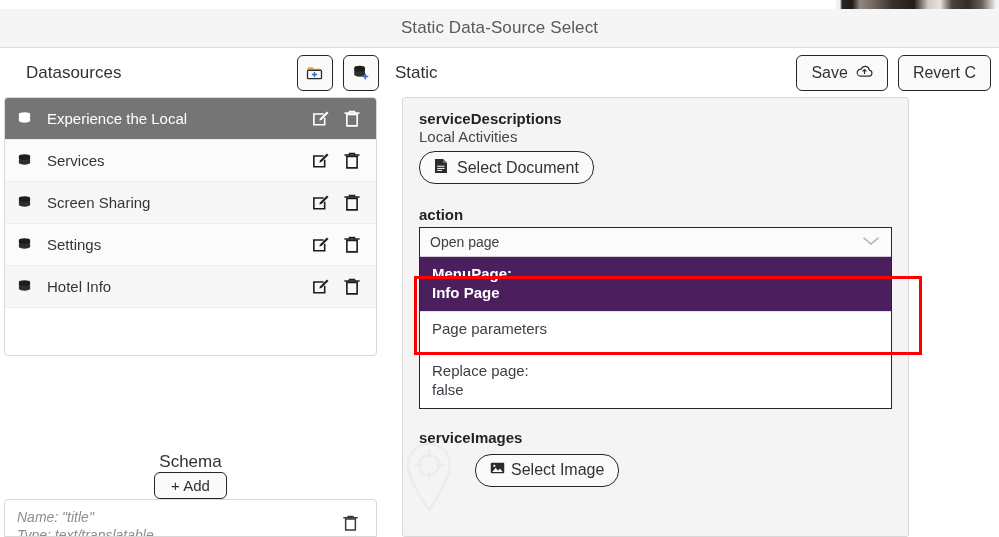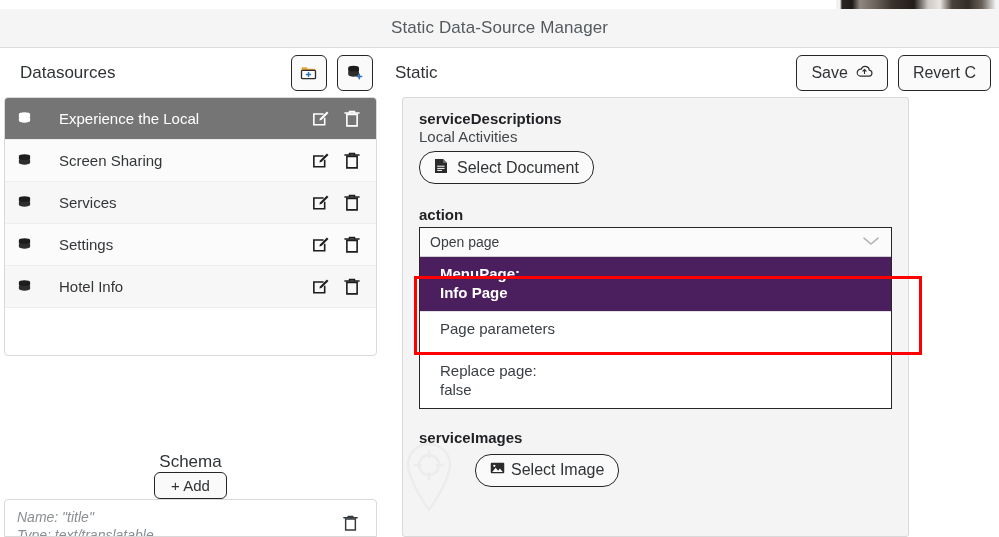--- a/index.html
+++ b/index.html
@@ -55,21 +55,21 @@
 
   
   .left-col {
     position: absolute;
     top: 0; left: 0;
     width: 381px; height: 489px;
     background: #ffffff;
   }
   .ds-header {
     position: absolute;
-    top: 0; left: 6px;
+    top: 0; left: 12px;
     width: 381px; height: 49px;
     display: flex;
     align-items: center;
     padding: 0 14px;
     background: #ffffff;
   }
   .ds-header .h-title {
     font-size: 17px;
     color: #303336;
     flex: 1;
@@ -108,21 +108,21 @@
   }
   .ds-row:nth-child(even) { background: #fbfbfb; }
   .ds-row.selected {
     background: #757575;
   }
   .ds-row .db-ico { width: 18px; display: flex; align-items: center; }
   .ds-row .ds-label {
     flex: 1;
     font-size: 15px;
     color: #333638;
-    margin-left: 24px;
+    margin-left: 12px;
     white-space: nowrap;
     overflow: hidden;
   }
   .ds-row.selected .ds-label { color: #ffffff; }
   .row-act {
     width: 28px; height: 28px;
     display: flex; align-items: center; justify-content: center;
     cursor: pointer;
     margin-left: 4px;
   }
@@ -271,21 +271,21 @@
     background: #fbfbfb;
     border-bottom: 1px solid #cfcfcf;
     cursor: pointer;
   }
   .combo-top .combo-val {
     flex: 1;
     font-size: 14px;
     color: #3a3f44;
   }
   .combo-row {
-    padding: 8px 20px;
+    padding: 8px 12px;
     border-bottom: 1px solid #e2e2e2;
     font-size: 15px;
     color: #3a3f44;
     line-height: 1.26;
     white-space: pre-line;
     background: #ffffff;
     cursor: pointer;
   }
   .combo-row:last-child { border-bottom: none; }
   .combo-row.highlighted {
@@ -334,21 +334,21 @@
     cursor: pointer;
     z-index: 2;
   }
 </style>
 </head>
 <body>
 
 <div class="top-media-strip"></div>
 
 <div class="title-bar">
-  <div class="title">Static Data-Source Manager</div>
+  <div class="title">Static Data-Source Select</div>
 </div>
 
 <div class="app-body">
 
   <div class="left-col">
 
     <div class="ds-header">
       <div class="h-title">Datasources</div>
 
       <div class="icon-btn">
@@ -400,21 +400,21 @@
       </div>
 
       <div class="ds-row">
         <span class="db-ico">
           <svg width="15" height="15" viewBox="0 0 16 16">
             <ellipse cx="8" cy="3.3" rx="6" ry="2" fill="#1d1d1d"></ellipse>
             <path d="M2 3.3v3.1c0 1.1 2.7 2 6 2s6-.9 6-2V3.3z" fill="#1d1d1d"></path>
             <path d="M2 7.3v3.1c0 1.1 2.7 2 6 2s6-.9 6-2V7.3z" fill="#2e2e2e"></path>
           </svg>
         </span>
-        <span class="ds-label">Screen Sharing</span>
+        <span class="ds-label">Services</span>
         <span class="row-act">
           <svg width="19" height="19" viewBox="0 0 20 20">
             <path d="M3 5.2h9.4M3 5.2v11.4h11.4V10" stroke="#1d1d1d" stroke-width="1.7" fill="none" stroke-linecap="square"></path>
             <path d="M16.8 2.6l1.6 1.6-7.4 7.4-2.2.6.6-2.2z" fill="#1d1d1d"></path>
           </svg>
         </span>
         <span class="row-act">
           <svg width="18" height="19" viewBox="0 0 18 20">
             <path d="M1.6 4.2h14.8" stroke="#1d1d1d" stroke-width="1.7" stroke-linecap="round"></path>
             <path d="M6.4 4.2V2.6h5.2v1.6" stroke="#1d1d1d" stroke-width="1.6" fill="none"></path>
@@ -424,21 +424,21 @@
       </div>
 
       <div class="ds-row">
         <span class="db-ico">
           <svg width="15" height="15" viewBox="0 0 16 16">
             <ellipse cx="8" cy="3.3" rx="6" ry="2" fill="#1d1d1d"></ellipse>
             <path d="M2 3.3v3.1c0 1.1 2.7 2 6 2s6-.9 6-2V3.3z" fill="#1d1d1d"></path>
             <path d="M2 7.3v3.1c0 1.1 2.7 2 6 2s6-.9 6-2V7.3z" fill="#2e2e2e"></path>
           </svg>
         </span>
-        <span class="ds-label">Services</span>
+        <span class="ds-label">Screen Sharing</span>
         <span class="row-act">
           <svg width="19" height="19" viewBox="0 0 20 20">
             <path d="M3 5.2h9.4M3 5.2v11.4h11.4V10" stroke="#1d1d1d" stroke-width="1.7" fill="none" stroke-linecap="square"></path>
             <path d="M16.8 2.6l1.6 1.6-7.4 7.4-2.2.6.6-2.2z" fill="#1d1d1d"></path>
           </svg>
         </span>
         <span class="row-act">
           <svg width="18" height="19" viewBox="0 0 18 20">
             <path d="M1.6 4.2h14.8" stroke="#1d1d1d" stroke-width="1.7" stroke-linecap="round"></path>
             <path d="M6.4 4.2V2.6h5.2v1.6" stroke="#1d1d1d" stroke-width="1.6" fill="none"></path>

